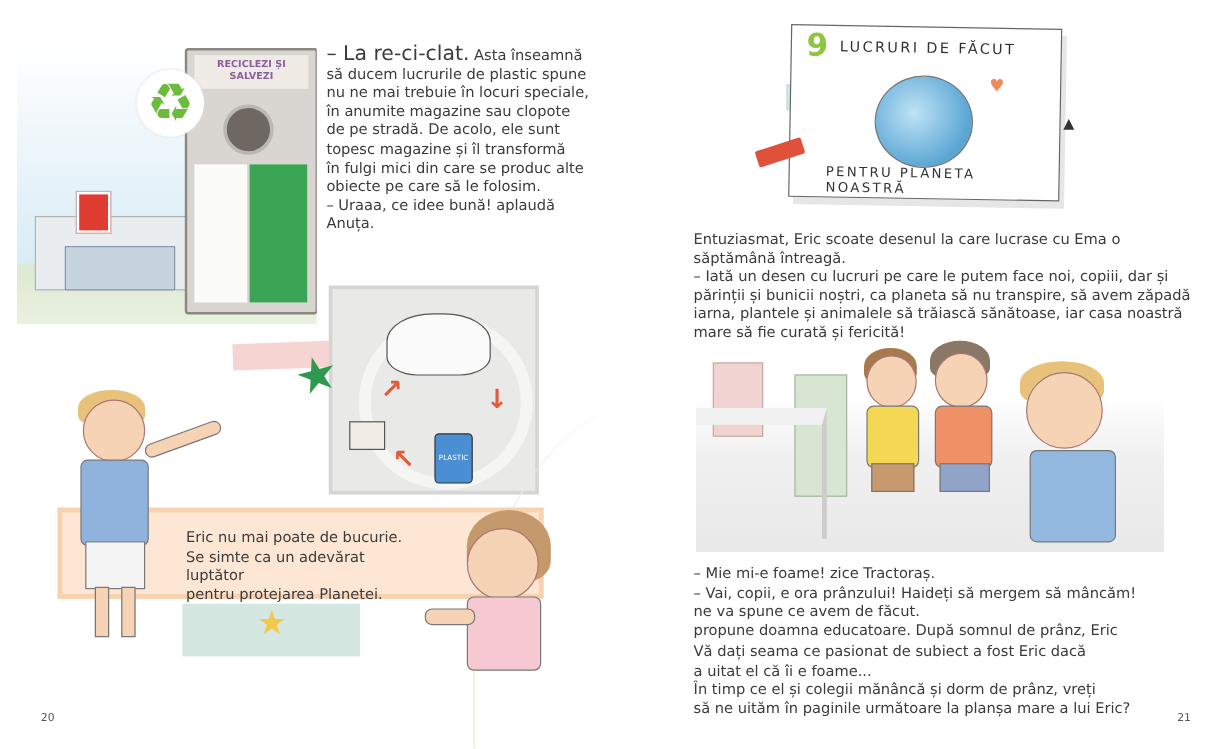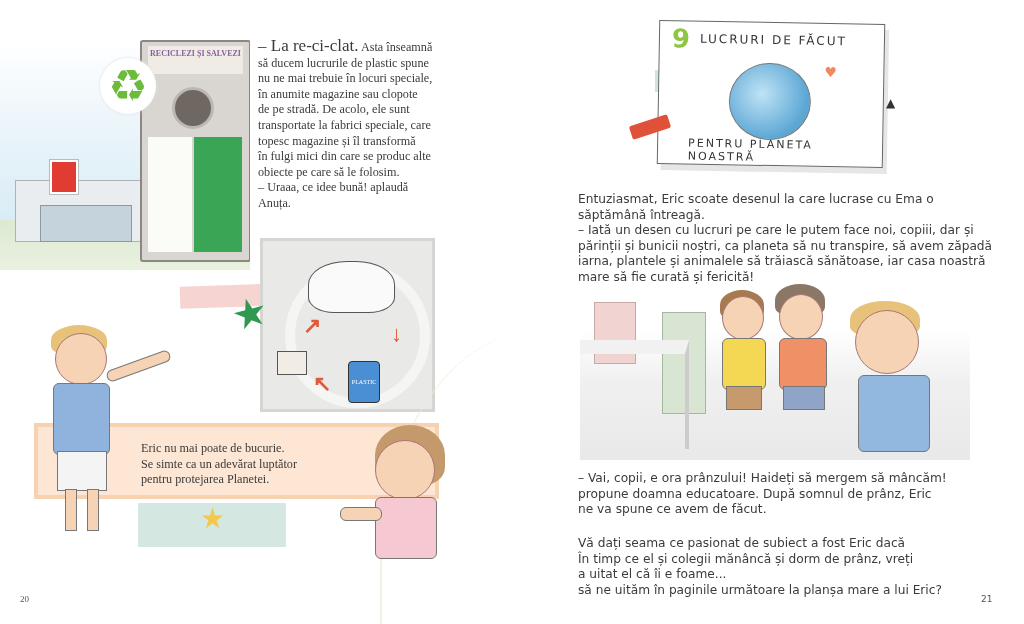--- a/index.html
+++ b/index.html
@@ -1,18 +1,18 @@
 <!DOCTYPE html>
 <html><head>
 <meta charset="utf-8">
 <style>
   html, body { margin:0; padding:0; }
   body { width:1024px; height:624px; position:relative; overflow:hidden; background:#ffffff; font-family:"DejaVu Sans", sans-serif; color:#3a3a3a; }
   .page { position:absolute; top:0; height:624px; background:#fff; }
-  .left { left:0; width:512px;font-family:Liberation Serif, serif; }
+  .left { left:14px; width:512px; }
   .right { left:499px; width:512px; }
   .spine { position:absolute; left:511px; top:0; width:2px; height:624px; background:linear-gradient(90deg,#f3f3f3,#fafafa); }
   .text { position:absolute; font-size:12.2px; line-height:15.6px; color:#3b3b3b; }
   .text p { margin:0; }
   .big { font-size:17px; }
   .pageno { position:absolute; font-size:9px; color:#555; }
 
   
   .scene { position:absolute; left:0; top:40px; width:250px; height:230px; overflow:hidden; }
   .sky { position:absolute; left:0; top:0; width:250px; height:190px; background:linear-gradient(180deg,#fff 0%,#eef6fb 40%,#d7ebf5 100%); }
@@ -93,21 +93,20 @@
     </div>
   </div>
   <div class="recycle">♻</div>
 
   <div class="text" style="left:258px; top:38px; width:240px;">
     <p><span class="big">– La re-ci-clat.</span> <span>Asta înseamnă</span></p>
     <p>să ducem lucrurile de plastic spune</p>
     <p>nu ne mai trebuie în locuri speciale,</p>
     <p>în anumite magazine sau clopote</p>
     <p>de pe stradă. De acolo, ele sunt</p>
-    <p>transportate la fabrici speciale, care</p>
     <p>topesc magazine și îl transformă</p>
     <p>în fulgi mici din care se produc alte</p>
     <p>obiecte pe care să le folosim.</p>
     <p>– Uraaa, ce idee bună! aplaudă</p>
     <p>Anuța.</p>
   </div>
 
   <div class="tape-pink"></div>
   <div class="cycle">
     <div class="cycle-inner"></div>
@@ -195,22 +194,23 @@
     <div class="shorts" style="left:8px; top:96px; width:40px; height:22px; background:#8fa4c7;"></div>
   </div>
   <div class="kid-blue">
     <div class="hair" style="left:0; top:-4px; width:70px; height:36px; background:#e8c27a;"></div>
     <div class="head" style="left:5px; top:5px; width:62px; height:62px;"></div>
     <div class="shirt" style="left:8px; top:70px; width:70px; height:75px; background:#93b8e0;"></div>
   </div>
 </div>
 
 <div class="text" style="left:578px; top:471px; width:400px;">
+  <p>– Mie mi-e foame! zice Tractoraș.</p>
   <p>– Vai, copii, e ora prânzului! Haideți să mergem să mâncăm!</p>
+  <p>ne va spune ce avem de făcut.</p>
   <p>propune doamna educatoare. După somnul de prânz, Eric</p>
-  <p>ne va spune ce avem de făcut.</p>
 </div>
 <div class="text" style="left:578px; top:536px; width:400px;">
   <p>Vă dați seama ce pasionat de subiect a fost Eric dacă</p>
+  <p>a uitat el că îi e foame...</p>
   <p>În timp ce el și colegii mănâncă și dorm de prânz, vreți</p>
-  <p>a uitat el că îi e foame...</p>
   <p>să ne uităm în paginile următoare la planșa mare a lui Eric?</p>
 </div>
 
 </body></html>

